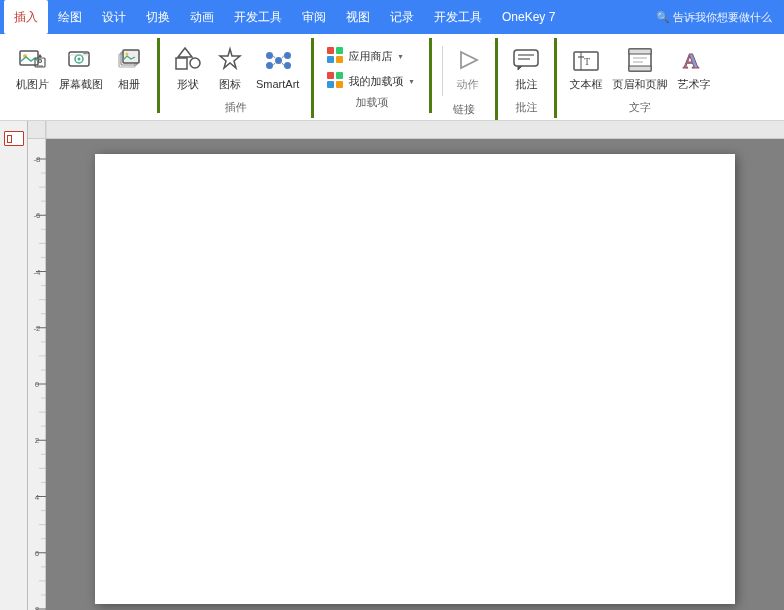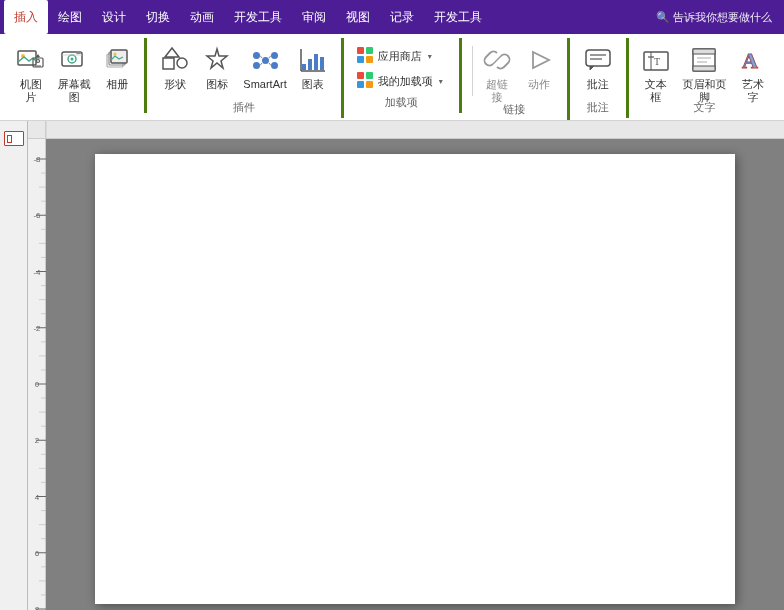--- a/index.html
+++ b/index.html
@@ -1,20 +1,20 @@
 <!DOCTYPE html>
 <html><head>
   <meta charset="utf-8">
   <style>
     * { margin: 0; padding: 0; box-sizing: border-box; }
     body { font-family: 'Microsoft YaHei', SimSun, sans-serif; font-size: 12px; background: #f0f0f0; overflow: hidden; width: 784px; height: 610px; }
 
     
     .menu-bar {
-      background: #4c1d95;
+      background: #3b82f6;
       height: 34px;
       display: flex;
       align-items: center;
       padding: 0 4px;
       color: white;
     }
     .menu-bar .menu-items {
       display: flex;
       align-items: center;
       height: 100%;
@@ -241,20 +241,23 @@
       </div>
       <div class="menu-item">
         <span>视图</span>
       </div>
       <div class="menu-item">
         <span>记录</span>
       </div>
       <div class="menu-item">
         <span>开发工具</span>
       </div>
+      <div class="menu-item">
+        <span>OneKey 7</span>
+      </div>
     </div>
     <div class="title-area">
       <span style="font-size:11px; opacity:0.9;">🔍 <span>告诉我你想要做什么</span></span>
     </div>
   </div>
 
   <div class="ribbon-area">
     <div class="ribbon" style="padding-bottom: 0;">
       <div class="ribbon-content">
 
@@ -330,33 +333,20 @@
                   <rect x="13" y="13" width="7" height="7" rx="3.5" fill="#4a7cc7"></rect>
                   <rect x="22" y="8" width="7" height="7" rx="3.5" fill="#4a7cc7"></rect>
                   <rect x="22" y="18" width="7" height="7" rx="3.5" fill="#4a7cc7"></rect>
                   <line x1="11" y1="11.5" x2="13" y2="14" stroke="#888" stroke-width="1"></line>
                   <line x1="11" y1="21.5" x2="13" y2="19" stroke="#888" stroke-width="1"></line>
                   <line x1="20" y1="14" x2="22" y2="11.5" stroke="#888" stroke-width="1"></line>
                   <line x1="20" y1="19" x2="22" y2="21.5" stroke="#888" stroke-width="1"></line>
                 </svg>
               </div>
               <div class="label">SmartArt</div>
-            </div>
-            <div class="ribbon-btn">
-              <div class="icon">
-                <svg width="32" height="32" viewBox="0 0 32 32">
-                  <rect x="5" y="20" width="4" height="6" fill="#4a7cc7"></rect>
-                  <rect x="11" y="15" width="4" height="11" fill="#4a7cc7"></rect>
-                  <rect x="17" y="10" width="4" height="16" fill="#4a7cc7"></rect>
-                  <rect x="23" y="13" width="4" height="13" fill="#4a7cc7"></rect>
-                  <line x1="4" y1="27" x2="28" y2="27" stroke="#555" stroke-width="1.5"></line>
-                  <line x1="4" y1="5" x2="4" y2="27" stroke="#555" stroke-width="1.5"></line>
-                </svg>
-              </div>
-              <div class="label">图表</div>
             </div>
           </div>
           <div class="ribbon-group-label">插件</div>
         </div>
 
         <div class="ribbon-group">
           <div class="ribbon-group-items">
             <div class="ribbon-group-col">
               <div class="ribbon-btn-wide">
                 <div class="icon-sm">
@@ -383,30 +373,20 @@
                 <span class="dropdown-arrow">▾</span>
               </div>
             </div>
           </div>
           <div class="ribbon-group-label">加载项</div>
         </div>
 
         <div class="ribbon-group">
           <div class="ribbon-group-items">
             <div class="separator"></div>
-            <div class="ribbon-btn" style="opacity:0.6;">
-              <div class="icon">
-                <svg width="32" height="32" viewBox="0 0 32 32">
-                  <path d="M12 20 C10 22 7 22 5 20 C3 18 3 15 5 13 L9 9 C11 7 14 7 16 9" fill="none" stroke="#555" stroke-width="1.8"></path>
-                  <path d="M20 12 C22 10 25 10 27 12 C29 14 29 17 27 19 L23 23 C21 25 18 25 16 23" fill="none" stroke="#555" stroke-width="1.8"></path>
-                  <line x1="12" y1="20" x2="20" y2="12" stroke="#555" stroke-width="1.5"></line>
-                </svg>
-              </div>
-              <div class="label">超链接</div>
-            </div>
             <div class="ribbon-btn" style="opacity:0.6;">
               <div class="icon">
                 <svg width="32" height="32" viewBox="0 0 32 32">
                   <polygon points="10,8 26,16 10,24" fill="none" stroke="#555" stroke-width="1.8"></polygon>
                 </svg>
               </div>
               <div class="label">动作</div>
             </div>
           </div>
           <div class="ribbon-group-label">链接</div>

